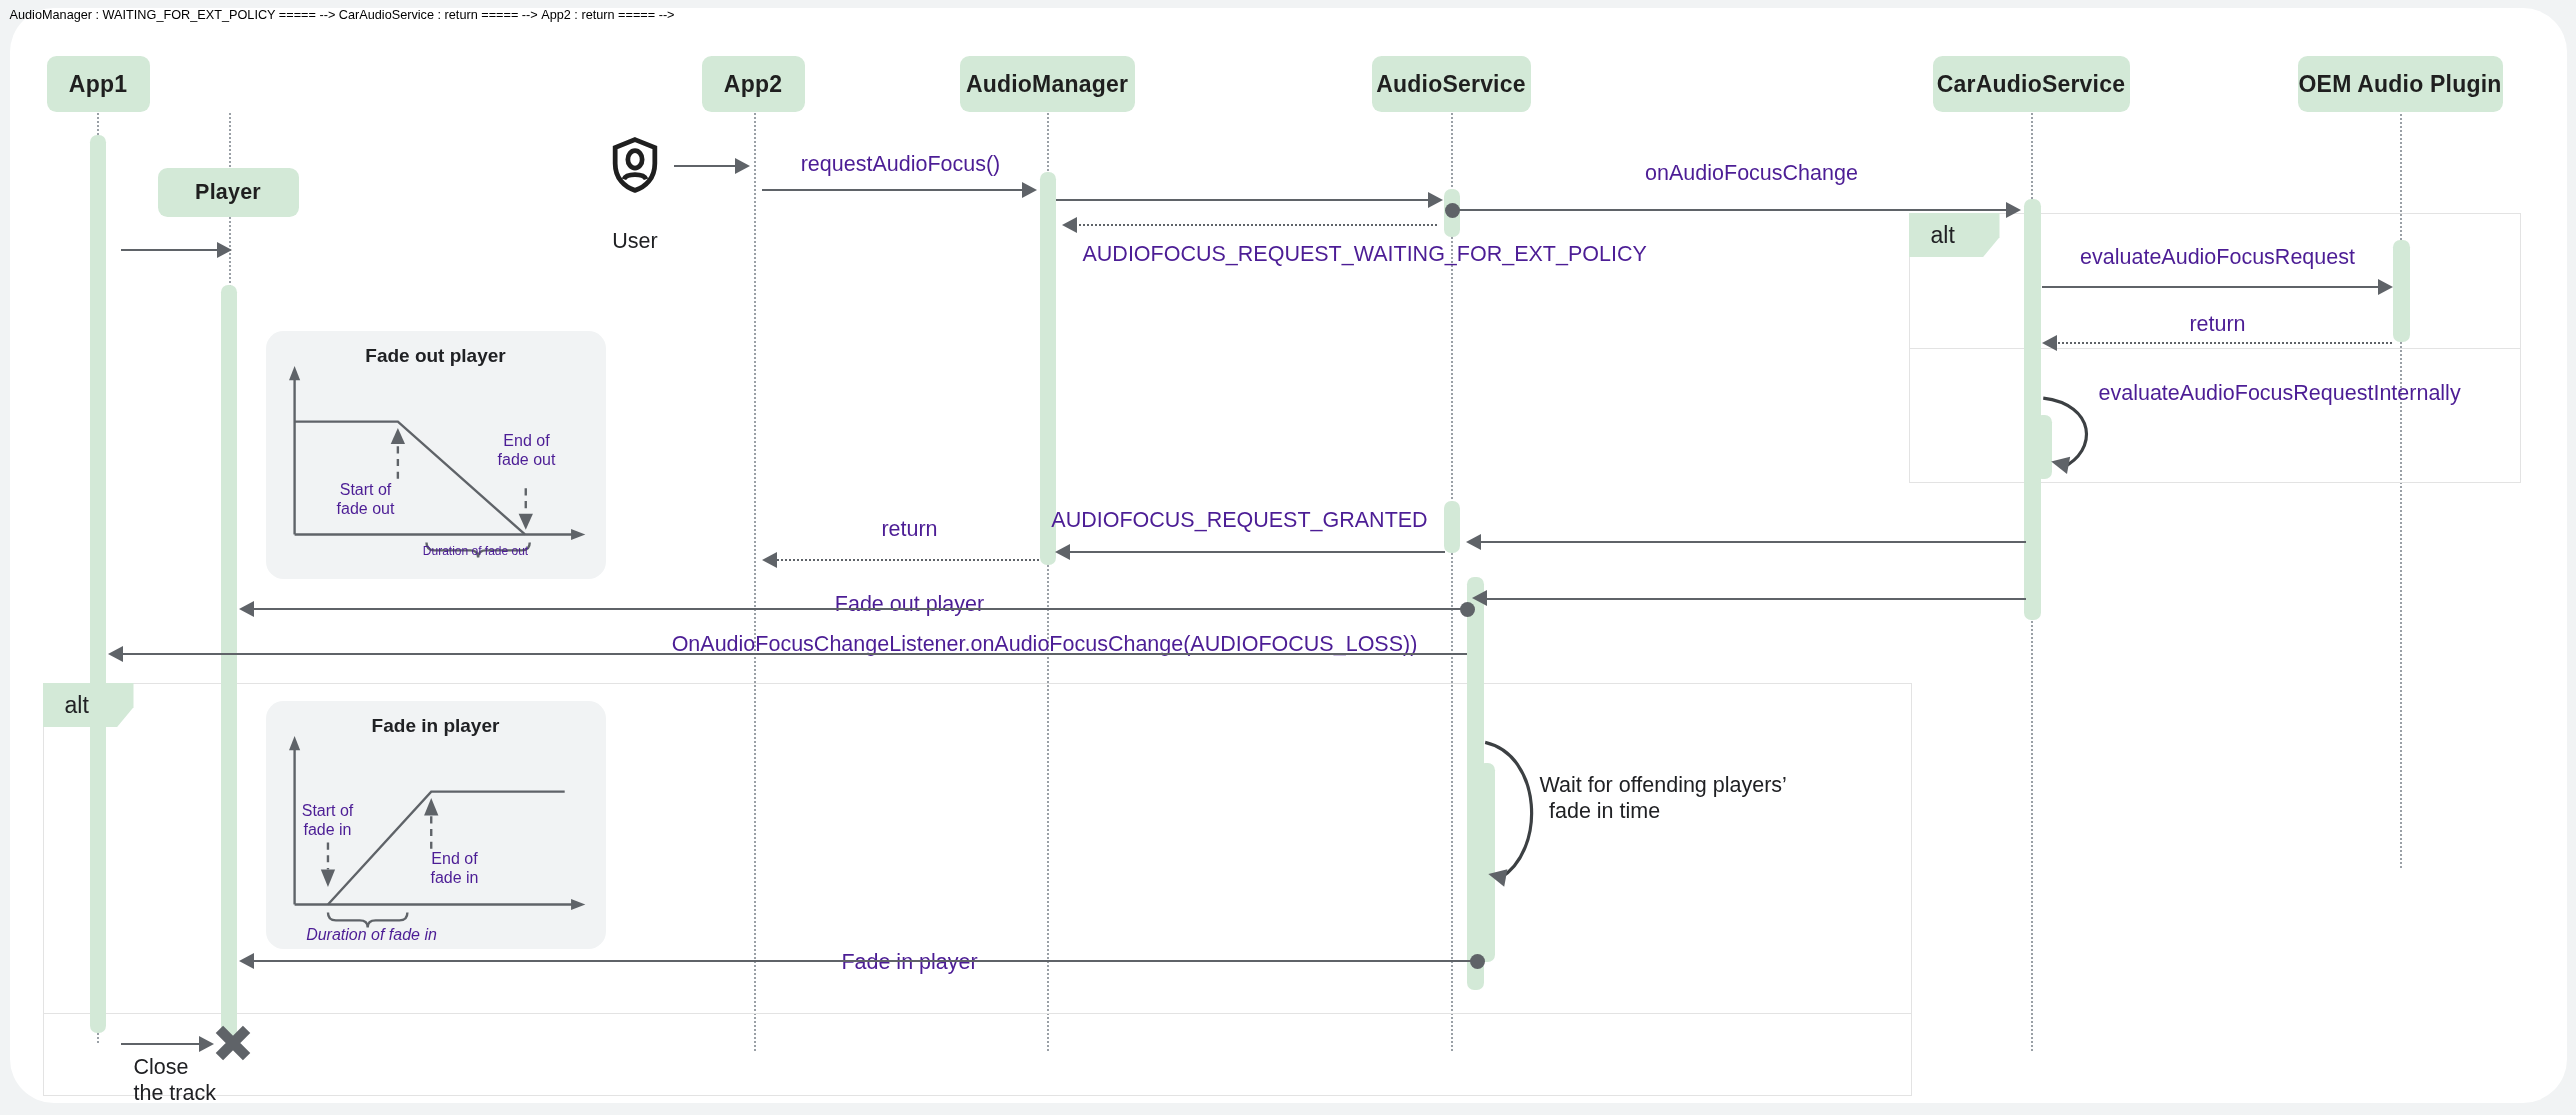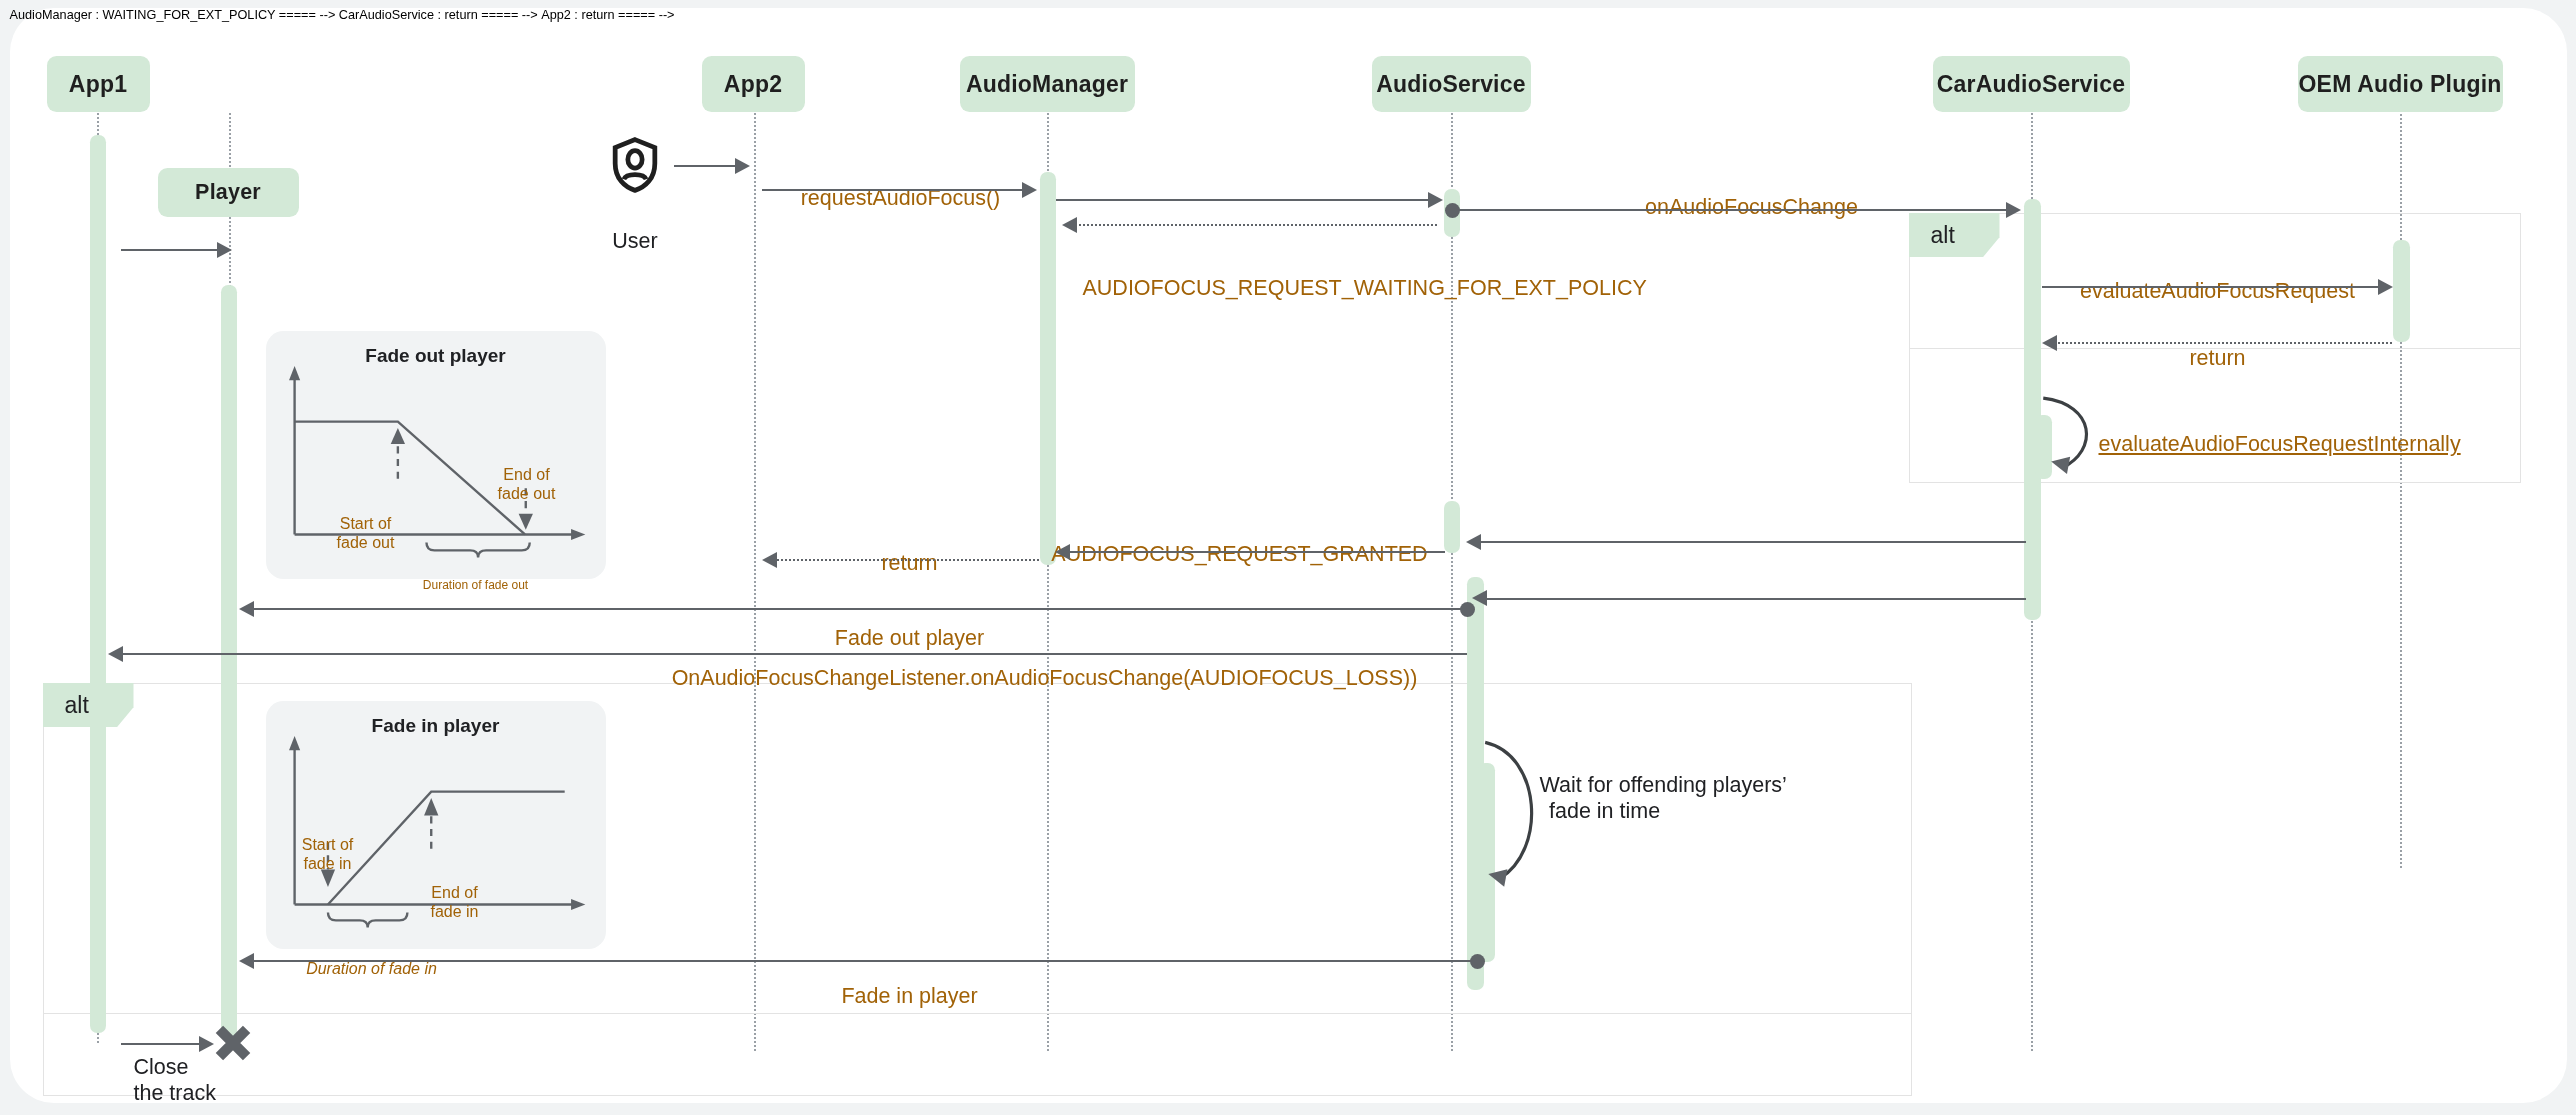--- a/index.html
+++ b/index.html
@@ -9,21 +9,21 @@
   .lifeline{position:absolute;width:0;border-left:2.4px dotted #9aa0a6;}
   .pbox{position:absolute;background:#d3e9d7;border-radius:9.5px;display:flex;align-items:center;
         justify-content:center;color:#1f1f1f;font-weight:700;font-size:23px;letter-spacing:0.2px;}
   .act{position:absolute;background:#d3e9d7;border-radius:7.2px;}
   .msg{position:absolute;height:0;border-top:2.4px solid #5f6368;}
   .msg.dot{border-top:2.4px dotted #5f6368;}
   .ahead{position:absolute;width:0;height:0;border-top:8px solid transparent;border-bottom:8px solid transparent;}
   .ahead.r{border-left:15px solid #5f6368;}
   .ahead.l{border-right:15px solid #5f6368;}
   .ball{position:absolute;width:15px;height:15px;border-radius:50%;background:#5f6368;}
-  .lbl{position:absolute;color:#a16207;font-size:21.5px;white-space:nowrap;margin-top:34px;}
+  .lbl{position:absolute;color:#4c1d95;font-size:21.5px;white-space:nowrap;}
   .lbl.c{transform:translateX(-50%);}
   .frag{position:absolute;border:1.6px solid #e3e3e3;box-sizing:border-box;}
   .fragdiv{position:absolute;height:0;border-top:1.6px solid #e3e3e3;}
   .fraglab{position:absolute;background:#d3e9d7;color:#202124;font-size:23px;display:flex;
            align-items:center;padding-left:22px;box-sizing:border-box;
            clip-path:polygon(0 0,100% 0,100% 55%,82% 100%,0 100%);}
   .note{position:absolute;background:#f1f3f4;border-radius:17.5px;}
   .notetitle{position:absolute;width:100%;text-align:center;font-weight:700;font-size:19px;color:#202124;}
   svg{position:absolute;overflow:visible;}
   .usericon{position:absolute;}
@@ -135,21 +135,21 @@
   <div class="lbl c" style="left:2208px;top:237px;">evaluateAudioFocusRequest</div>
   <div class="msg" style="left:2032px;top:278px;width:338px;"></div>
   <div class="ahead r" style="left:2368px;top:271px;"></div>
 
    CarAudioService : return ===== --&gt;
   <div class="lbl c" style="left:2208px;top:304px;">return</div>
   <div class="msg dot" style="left:2044px;top:334px;width:338px;"></div>
   <div class="ahead l" style="left:2032px;top:327px;"></div>
 
   
-  <div class="lbl" style="left:2089px;top:390px;text-decoration:underline;">evaluateAudioFocusRequestInternally</div>
+  <div class="lbl" style="left:2089px;top:373px;">evaluateAudioFocusRequestInternally</div>
   <svg style="left:2030px;top:387px;width:103px;height:87px;" viewBox="0 0 130 110">
     <path d="M4 4 C 70 12 74 70 28 92" fill="none" stroke="#3c4043" stroke-width="4"></path>
     <polygon points="34,100 14,84 38,78" fill="#5f6368"></polygon>
   </svg>
 
   
   <div class="msg" style="left:1469px;top:533px;width:547px;"></div>
   <div class="ahead l" style="left:1456px;top:526px;"></div>
 
   

